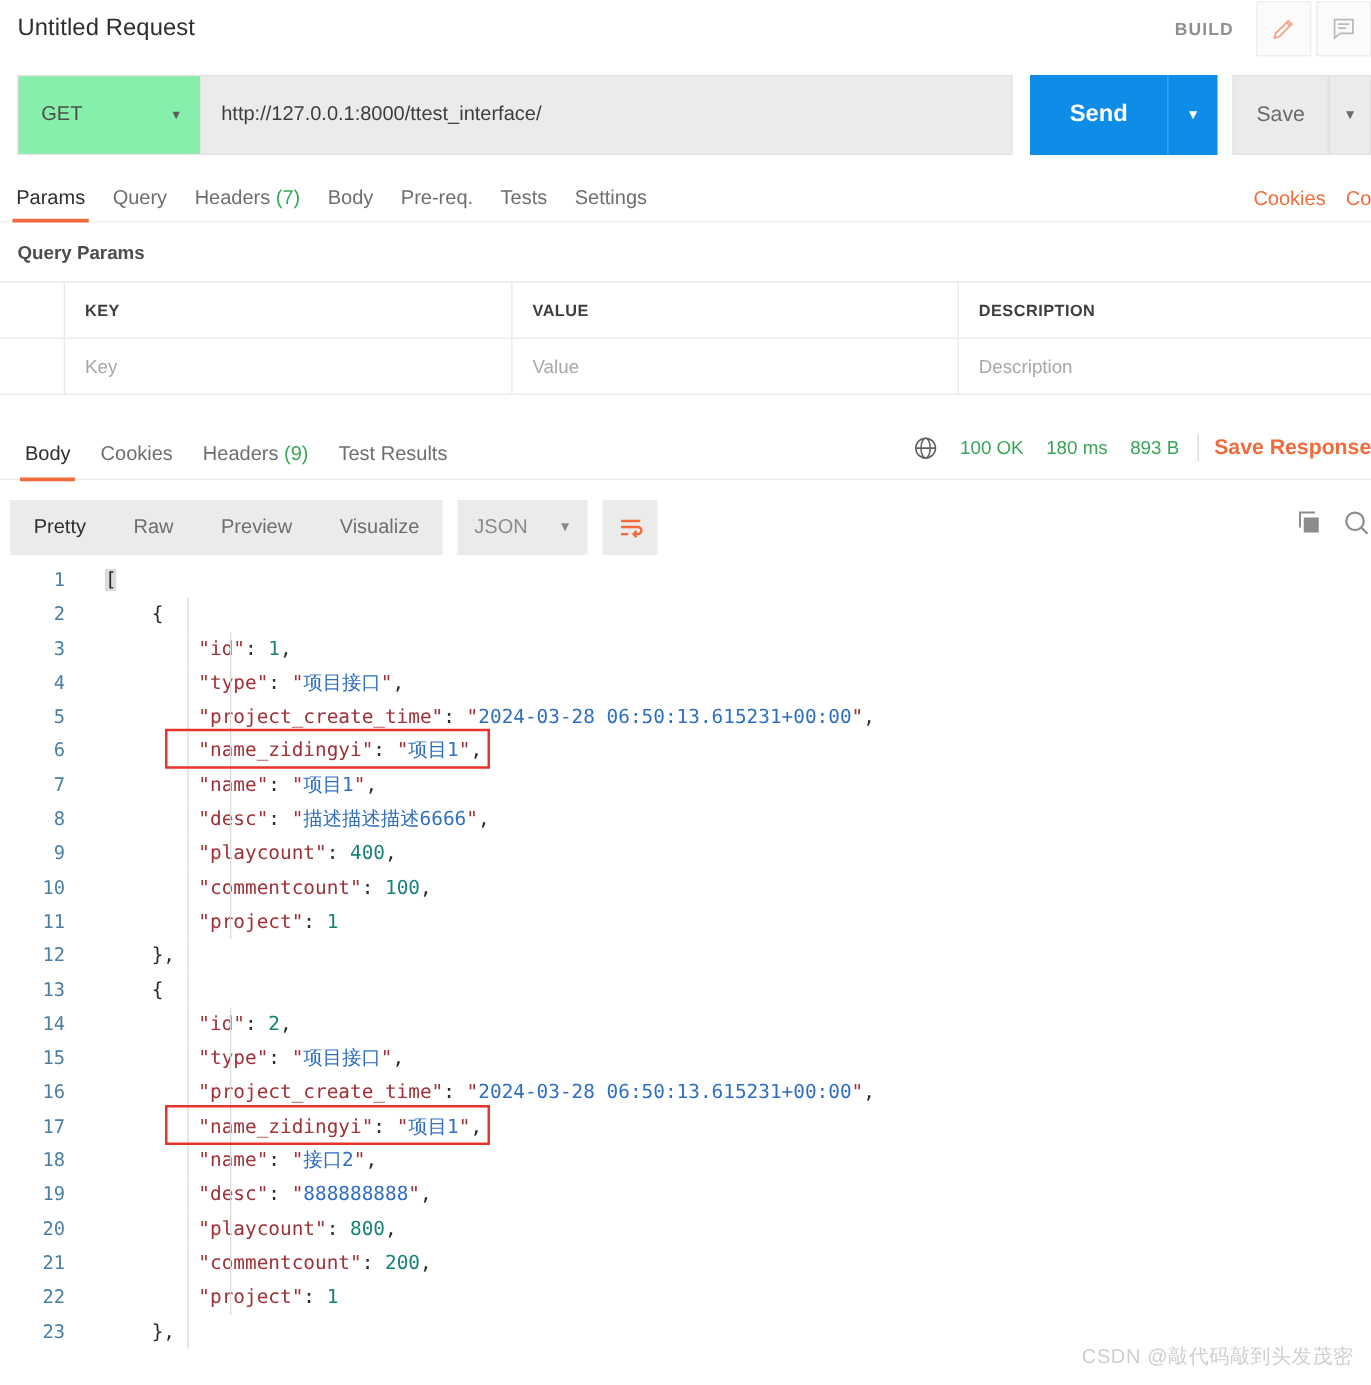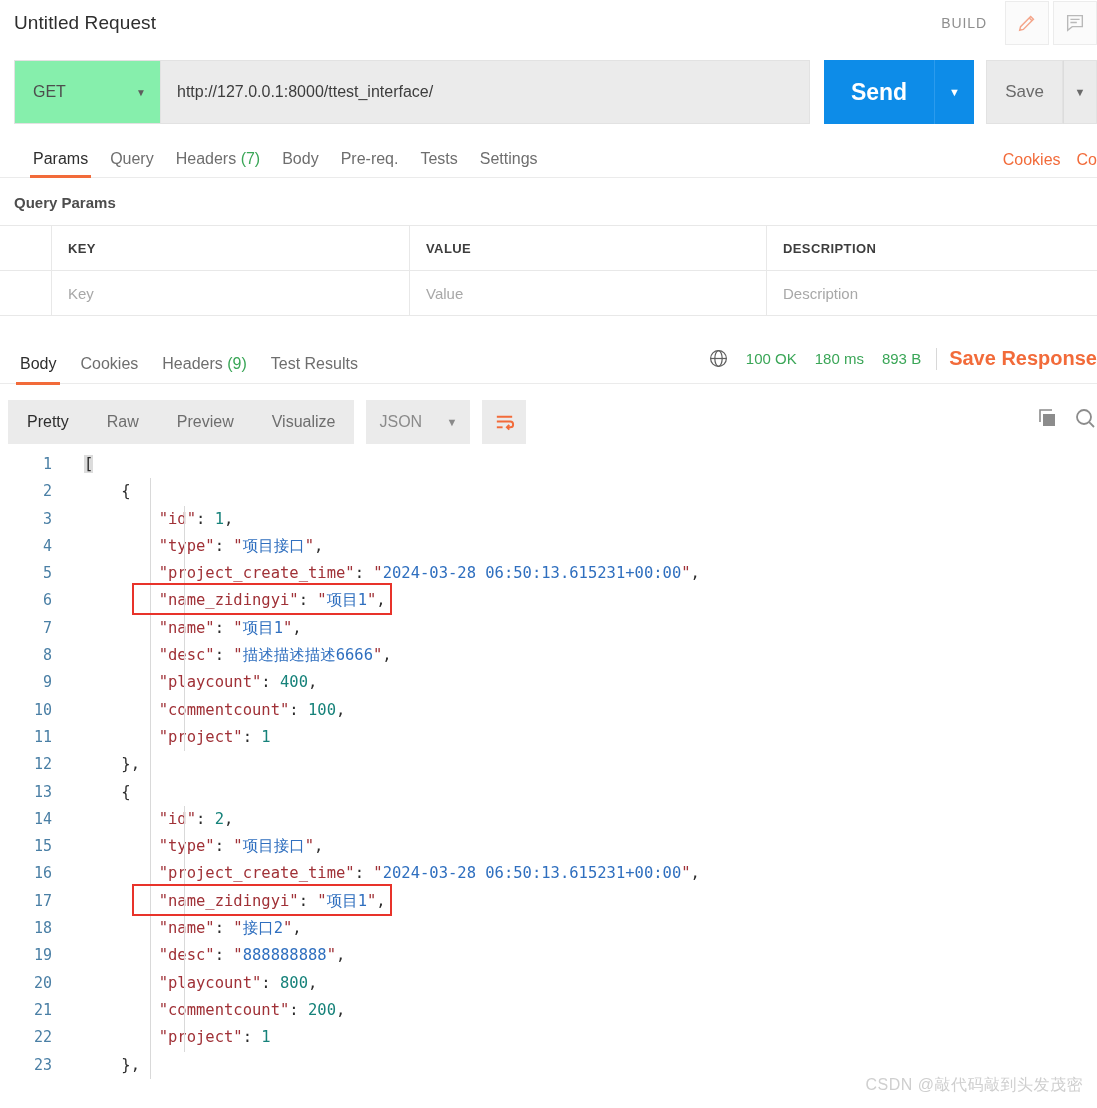--- a/index.html
+++ b/index.html
@@ -16,21 +16,21 @@
   .titlebar {
     position: relative; height: 46px; display: flex; align-items: center;
     padding-left: 14px;
   }
   .req-title { font-size: 19px; color:#2e2e2e; letter-spacing:.1px; }
   .titlebar-right {
     position:absolute; right:0; top:0; height:46px;
     display:flex; align-items:center; gap:0;
   }
   .build-label {
-    font-size: 14px; color:#8f8f8f; letter-spacing:.9px; font-weight:400;
+    font-size: 14px; color:#8f8f8f; letter-spacing:.9px; font-weight:700;
     margin-right:14px;
   }
   .icon-btn {
     width:44px; height:44px; display:flex; align-items:center; justify-content:center;
     background:#fbfbfb; border:1px solid #ececec; margin-left:4px;
   }
 
   
   .urlbar { display:flex; align-items:stretch; padding: 14px 0 0 14px; height:78px; }
   .method-box {
@@ -39,21 +39,21 @@
     padding: 0 14px 0 18px; font-size:16px; color:#4d4d4d;
   }
   .caret { font-size:10px; color:#5d5d5d; }
   .url-box {
     flex:0 0 649px; background:#ebebeb; border:1px solid #e2e2e2; border-left:none;
     display:flex; align-items:center; padding-left:16px;
     font-size:16px; color:#3d3d3d;
   }
   .send-wrap { display:flex; margin-left:14px; }
   .send-btn {
-    width:110px; background:#0d8ce8; color:#fff; font-size:23px; font-weight:bold;
+    width:110px; background:#0d8ce8; color:#fff; font-size:19px; font-weight:bold;
     display:flex; align-items:center; justify-content:center;
   }
   .send-caret {
     width:40px; background:#0d8ce8; color:#fff;
     display:flex; align-items:center; justify-content:center;
     border-left:1px solid #2b9bed; font-size:11px;
   }
   .save-wrap { display:flex; margin-left:12px; }
   .save-btn {
     width:77px; background:#ebebeb; border:1px solid #e2e2e2;
@@ -61,21 +61,21 @@
     font-size:17px; color:#6a6a6a;
   }
   .save-caret {
     width:34px; background:#ebebeb; border:1px solid #e2e2e2; border-left:1px solid #dcdcdc;
     display:flex; align-items:center; justify-content:center; font-size:11px; color:#6a6a6a;
   }
 
   
   .reqtabs {
     position:relative; display:flex; align-items:flex-end; height:40px;
-    padding-left:22px; margin-top:14px; border-bottom:1px solid #ebebeb;
+    padding-left:2px; margin-top:14px; border-bottom:1px solid #ebebeb;
   }
   .rtab {
     padding: 0 11px 9px 11px; font-size:16px; color:#6e6e6e; position:relative;
   }
   .rtab.active { color:#2e2e2e; }
   .rtab.active::after{
     content:""; position:absolute; left:8px; right:8px; bottom:-1px; height:3px;
     background:#f26b3a;
   }
   .cnt-green { color:#3aa657; }
@@ -109,21 +109,21 @@
   .resbar { position:relative; height:48px; margin-top:20px; border-bottom:1px solid #ebebeb; }
   .restabs { display:flex; align-items:flex-end; height:48px; padding-left:8px; }
   .restab { padding: 0 12px 11px 12px; font-size:16px; color:#6e6e6e; position:relative; }
   .restab.active { color:#2e2e2e; }
   .restab.active::after{
     content:""; position:absolute; left:8px; right:8px; bottom:-1px; height:3px; background:#f26b3a;
   }
   .meta { position:absolute; right:0; top:11px; display:flex; align-items:center; gap:0; }
   .meta-item { font-size:15px; color:#3aa657; padding: 0 9px; white-space:nowrap; }
   .meta-sep { width:1px; height:22px; background:#d8d8d8; margin: 0 6px; }
-  .save-resp { font-size:20px; color:#f26b3a; font-weight:bold; padding-left:6px; white-space:nowrap; }
+  .save-resp { font-size:17px; color:#f26b3a; font-weight:bold; padding-left:6px; white-space:nowrap; }
 
   
   .btoolbar { display:flex; align-items:center; padding:14px 0 0 8px; height:62px; position:relative; }
   .seg { display:flex; background:#ebebeb; height:44px; align-items:flex-start; }
   .seg div { padding: 0 19px; font-size:16px; color:#6e6e6e; line-height:44px; }
   .seg div.active { color:#2e2e2e; }
   .fmt {
     display:flex; align-items:center; justify-content:space-between;
     background:#ebebeb; height:44px; width:104px; margin-left:12px; padding: 0 13px;
     font-size:16px; color:#8a8a8a;

